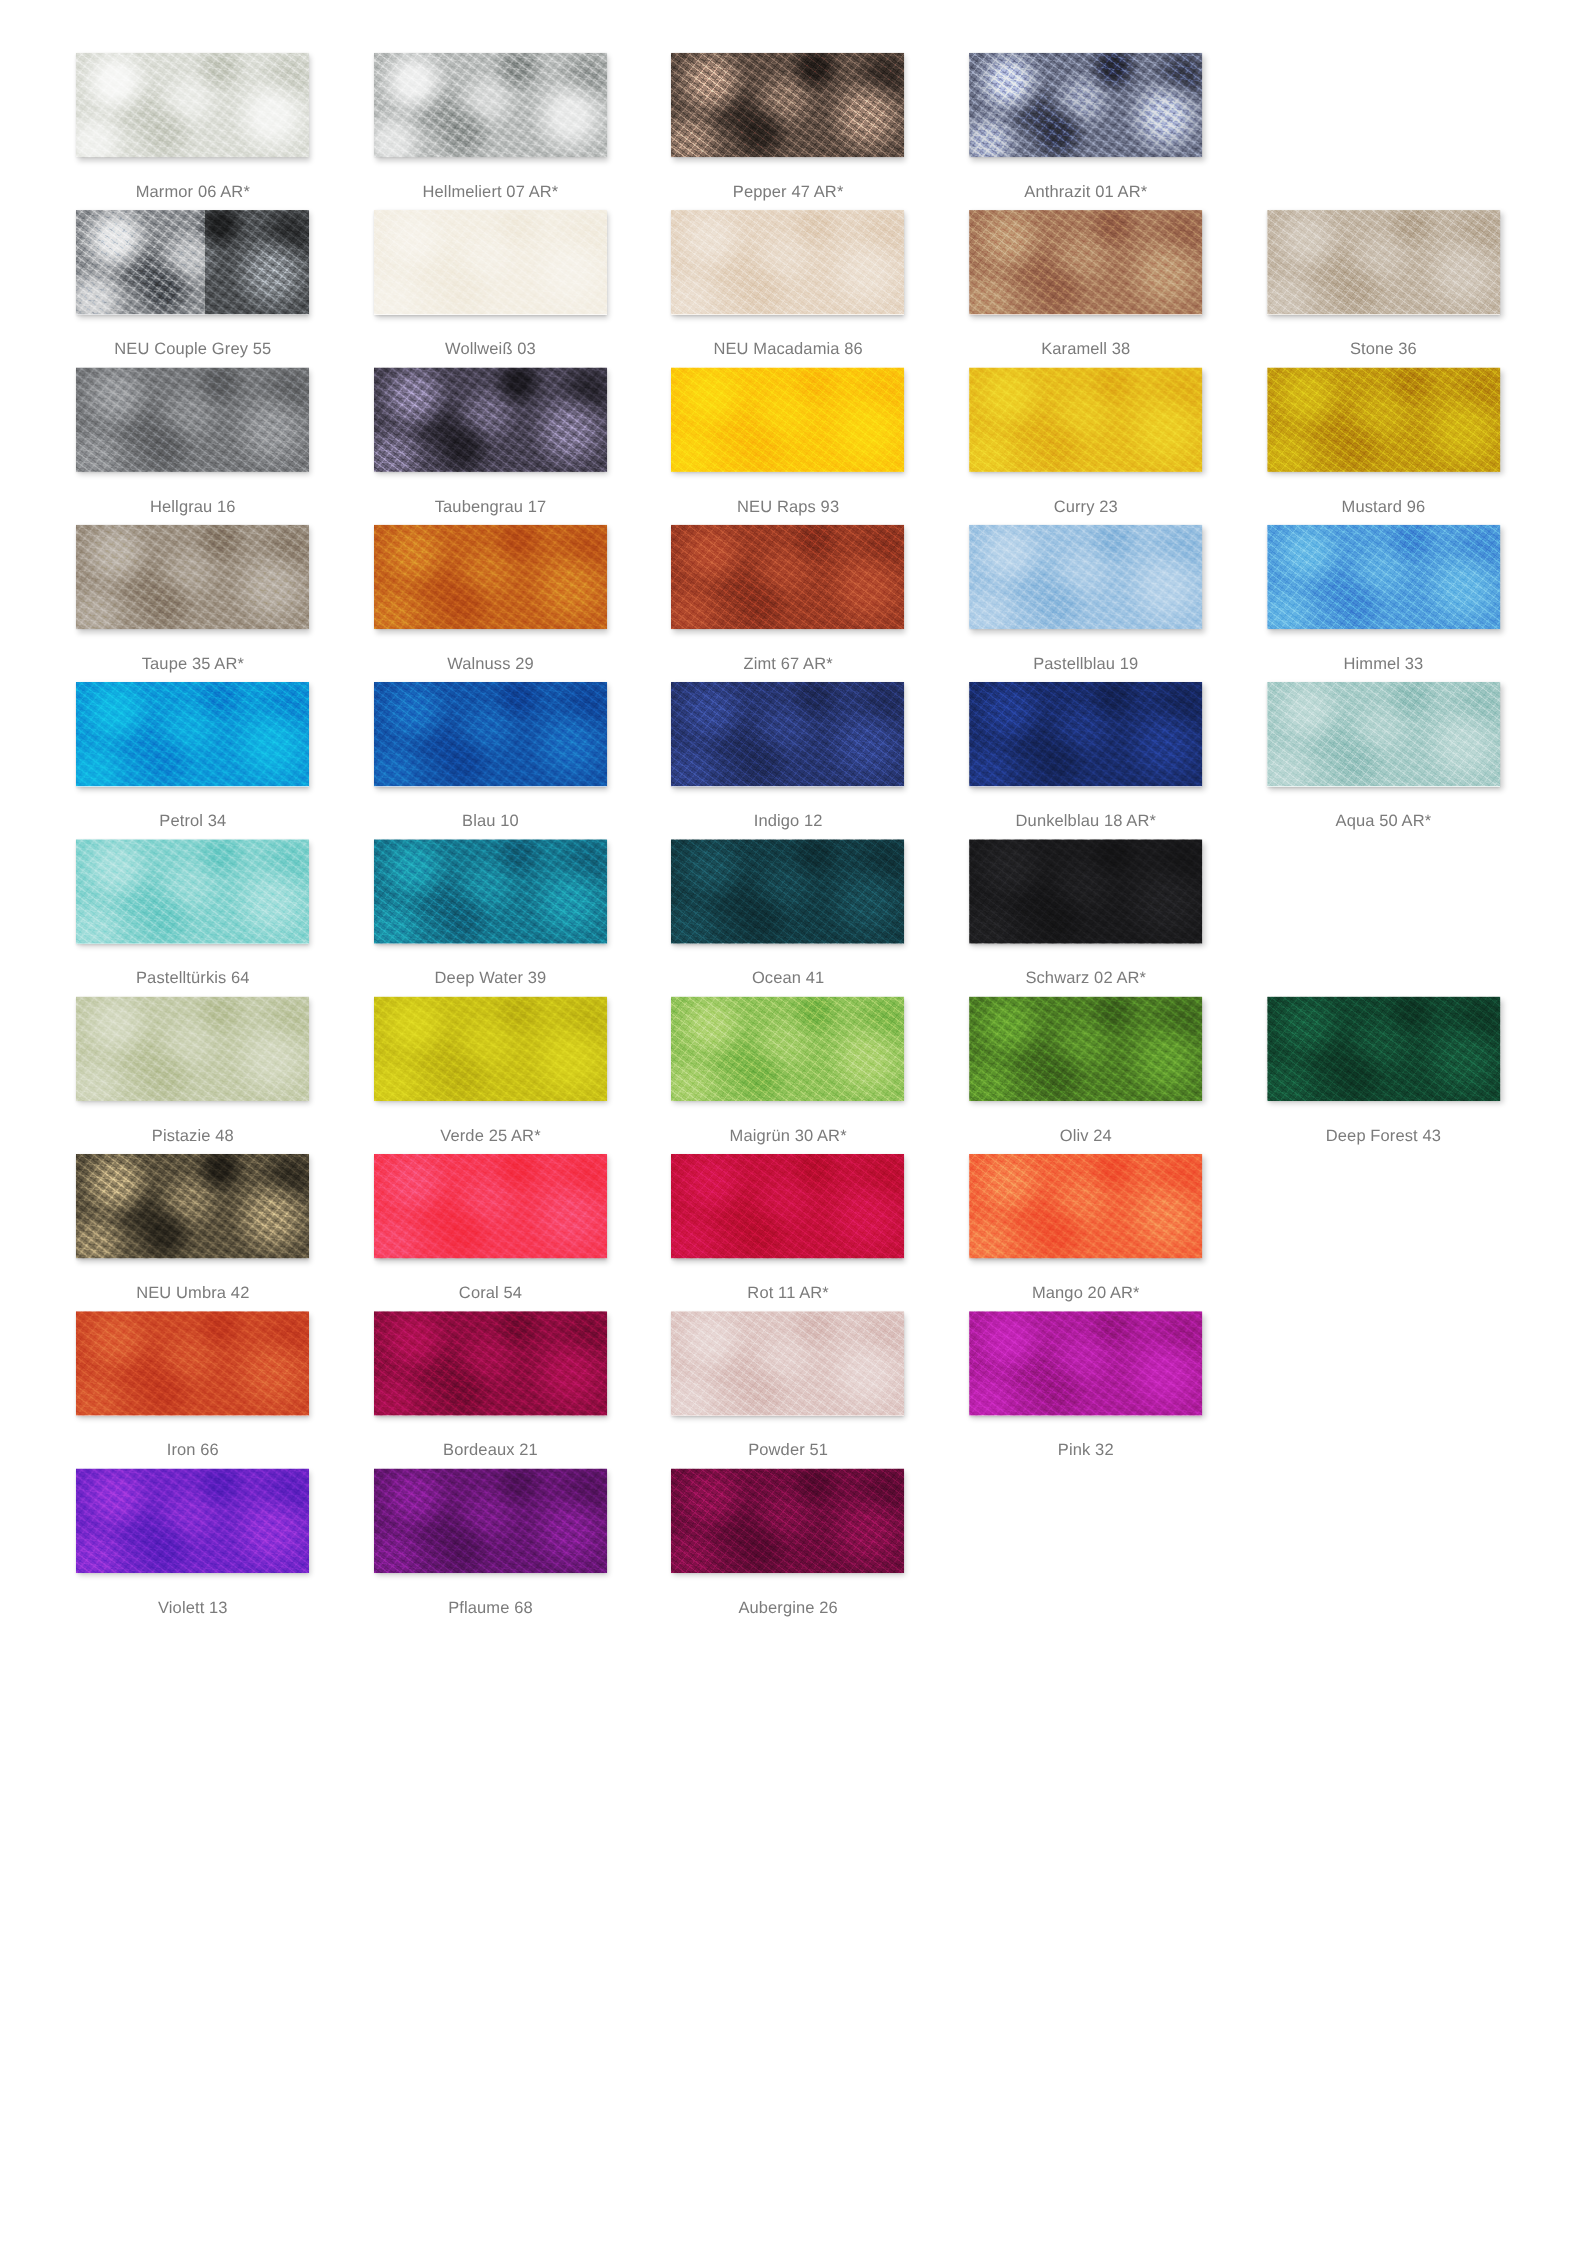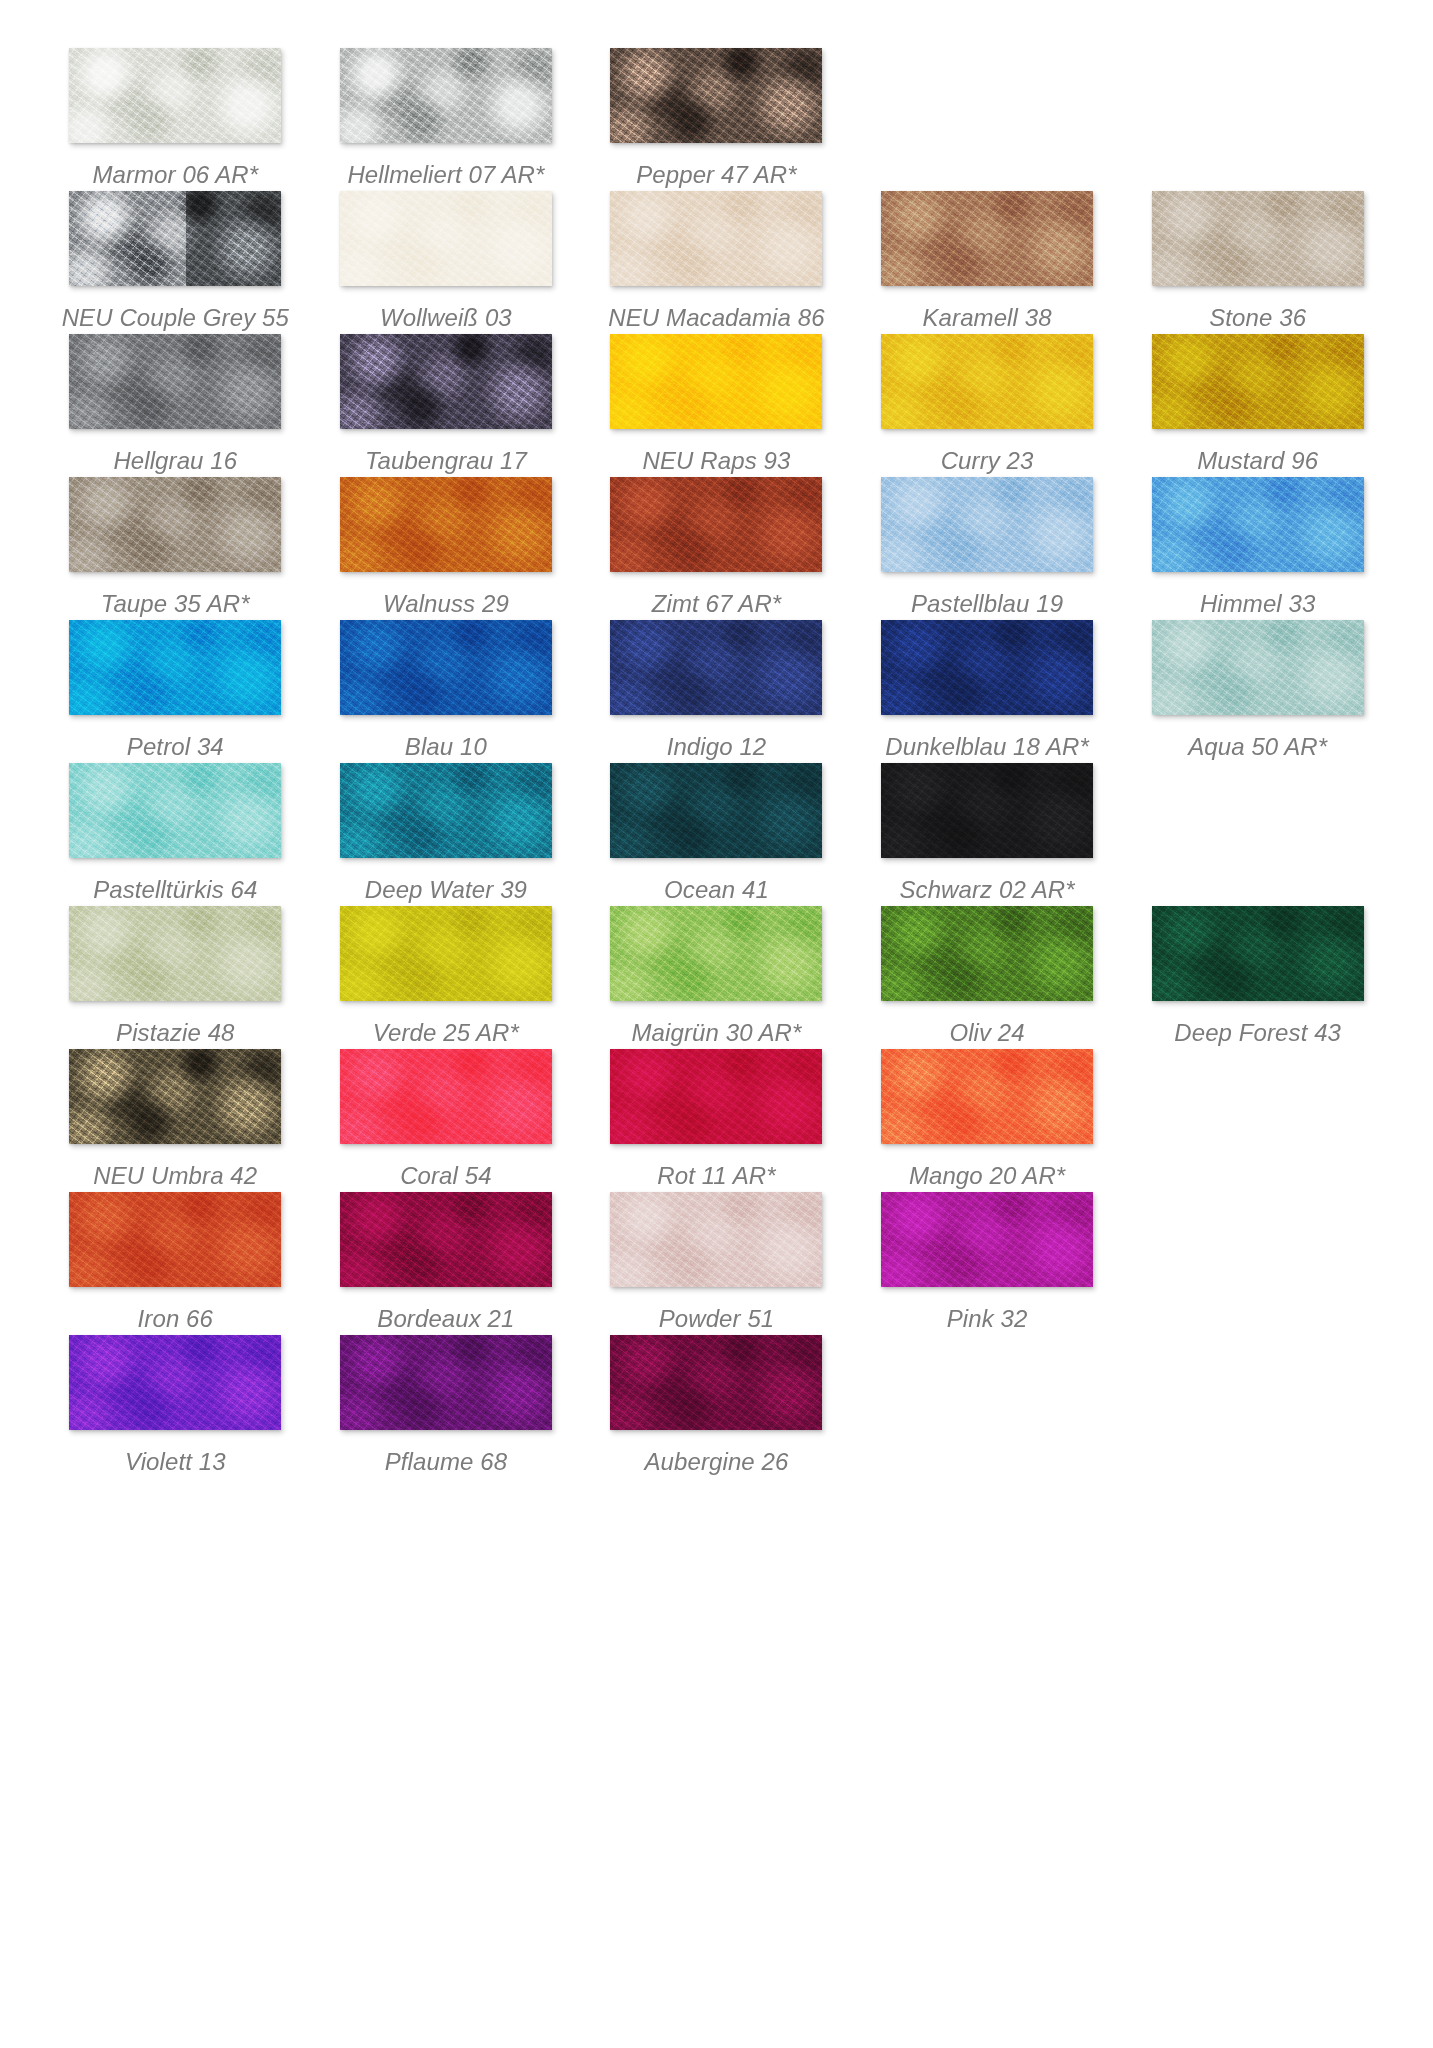--- a/index.html
+++ b/index.html
@@ -99,27 +99,26 @@
   .chip .half-l, .chip .half-r {
     position: absolute;
     top: 0;
     bottom: 0;
   }
   .chip .half-l { left: 0; width: 55%; }
   .chip .half-r { right: 0; width: 45%; }
 
   .swatch-label {
     margin-top: 22px;
-    font-size: 24px;
+    font-size: 15px;
     line-height: 20px;
     color: #7b7b7b;
     text-align: center;
     letter-spacing: .1px;
     white-space: nowrap;
-    font-style: italic;
   }
 </style>
 </head>
 <body>
 
 <div class="palette">
     <div class="swatch-row">
       <div class="swatch-cell">
         <div class="chip-wrap">
           <div class="chip melange">
@@ -143,20 +142,30 @@
       <div class="swatch-cell">
         <div class="chip-wrap">
           <div class="chip melange">
             <div class="base" style="background: rgb(93, 76, 66);"></div>
             <div class="fibres"></div>
             <div class="mottle"></div>
           </div>
         </div>
         <div class="swatch-label">Pepper 47 AR*</div>
       </div>
+      <div class="swatch-cell">
+        <div class="chip-wrap">
+          <div class="chip melange">
+            <div class="base" style="background: rgb(107, 113, 136);"></div>
+            <div class="fibres"></div>
+            <div class="mottle"></div>
+          </div>
+        </div>
+        <div class="swatch-label">Anthrazit 01 AR*</div>
+      </div>
     </div>
     <div class="swatch-row">
       <div class="swatch-cell">
         <div class="chip-wrap">
           <div class="chip melange">
             <div class="half-l" style="background: rgb(141, 144, 148);"></div>
             <div class="half-r" style="background: rgb(77, 80, 83);"></div>
             <div class="fibres"></div>
             <div class="mottle"></div>
           </div>

